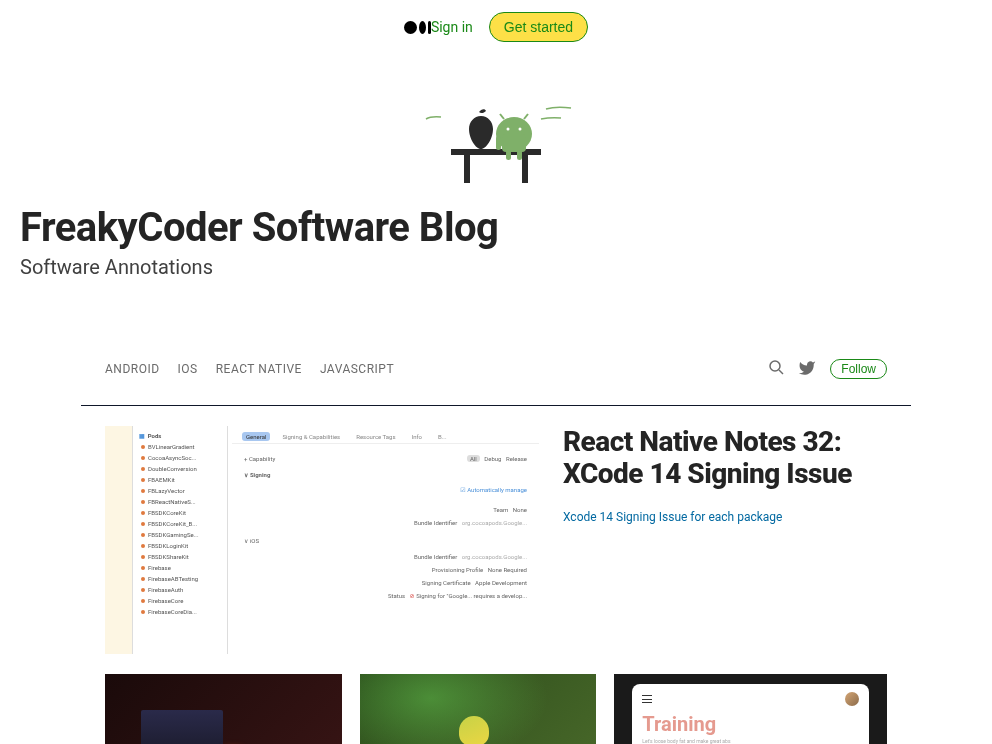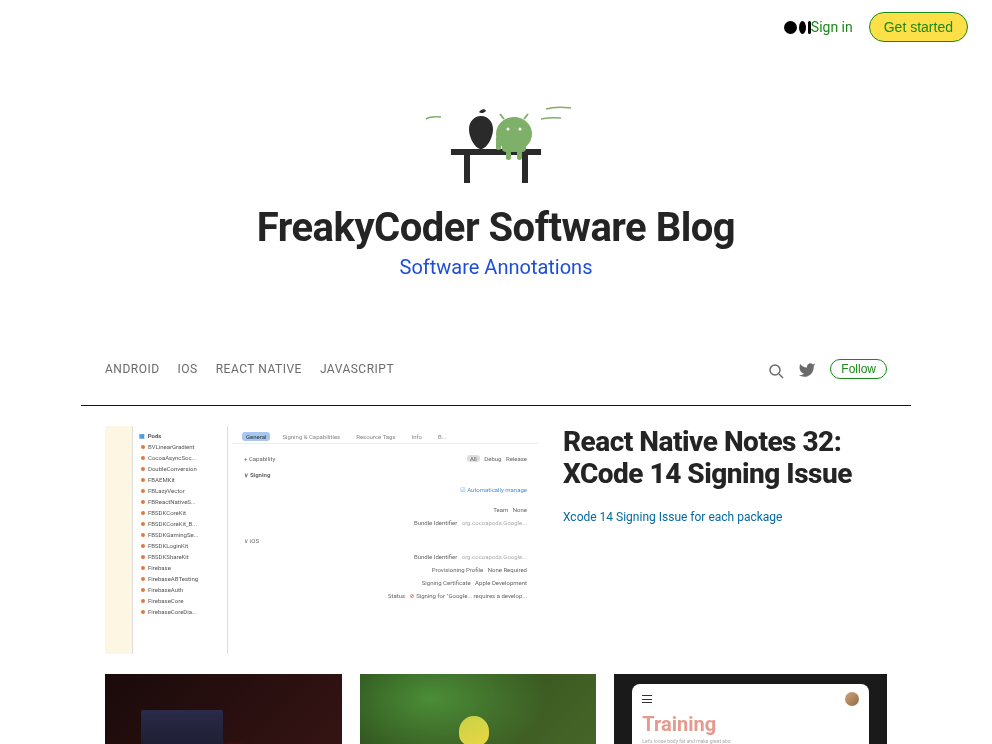--- a/index.html
+++ b/index.html
@@ -7,21 +7,21 @@
       padding: 0;
       box-sizing: border-box;
     }
     body {
       font-family: -apple-system, BlinkMacSystemFont, "Segoe UI", Roboto, Helvetica, Arial, sans-serif;
       background: #fff;
       color: #242424;
     }
     .top-bar {
       display: flex;
-      justify-content: flex-end;
+      justify-content: center;
       align-items: center;
       padding: 12px 24px;
       max-width: 992px;
       margin: 0 auto;
     }
     .logo {
       display: flex;
       align-items: center;
       gap: 2px;
     }
@@ -56,21 +56,21 @@
     .get-started-btn {
       border: 1px solid #1a8917;
       color: #1a8917;
       background: #fde047;
       border-radius: 18px;
       padding: 6px 14px;
       font-size: 14px;
       cursor: pointer;
     }
     .hero {
-      text-align: center;
+      text-align: left;
       padding: 40px 20px 30px;
       max-width: 992px;
       margin: 0 auto;
     }
     .hero-image {
       width: 200px;
       height: 100px;
       margin: 0 auto 10px;
       position: relative;
     }
@@ -79,21 +79,21 @@
       height: 100%;
     }
     .blog-title {
       font-size: 40px;
       font-weight: 700;
       letter-spacing: -0.5px;
       margin-top: 10px;
     }
     .blog-subtitle {
       font-size: 20px;
-      color: #1d4ed8;
+      color: #404040;
       margin-top: 4px;
     }
     .nav-bar {
       max-width: 830px;
       margin: 50px auto 0;
       padding: 0 24px 26px;
       display: flex;
       justify-content: space-between;
       align-items: center;
       border-bottom: 1px solid #0f172a;
@@ -104,21 +104,21 @@
     }
     .nav-link {
       font-size: 12px;
       letter-spacing: 0.5px;
       color: #6b6b6b;
       text-decoration: none;
       text-transform: uppercase;
     }
     .nav-actions {
       display: flex;
-      align-items: flex-end;
+      align-items: flex-start;
       gap: 14px;
     }
     .icon-btn {
       background: none;
       border: none;
       cursor: pointer;
       color: #6b6b6b;
       display: flex;
       align-items: center;
     }

